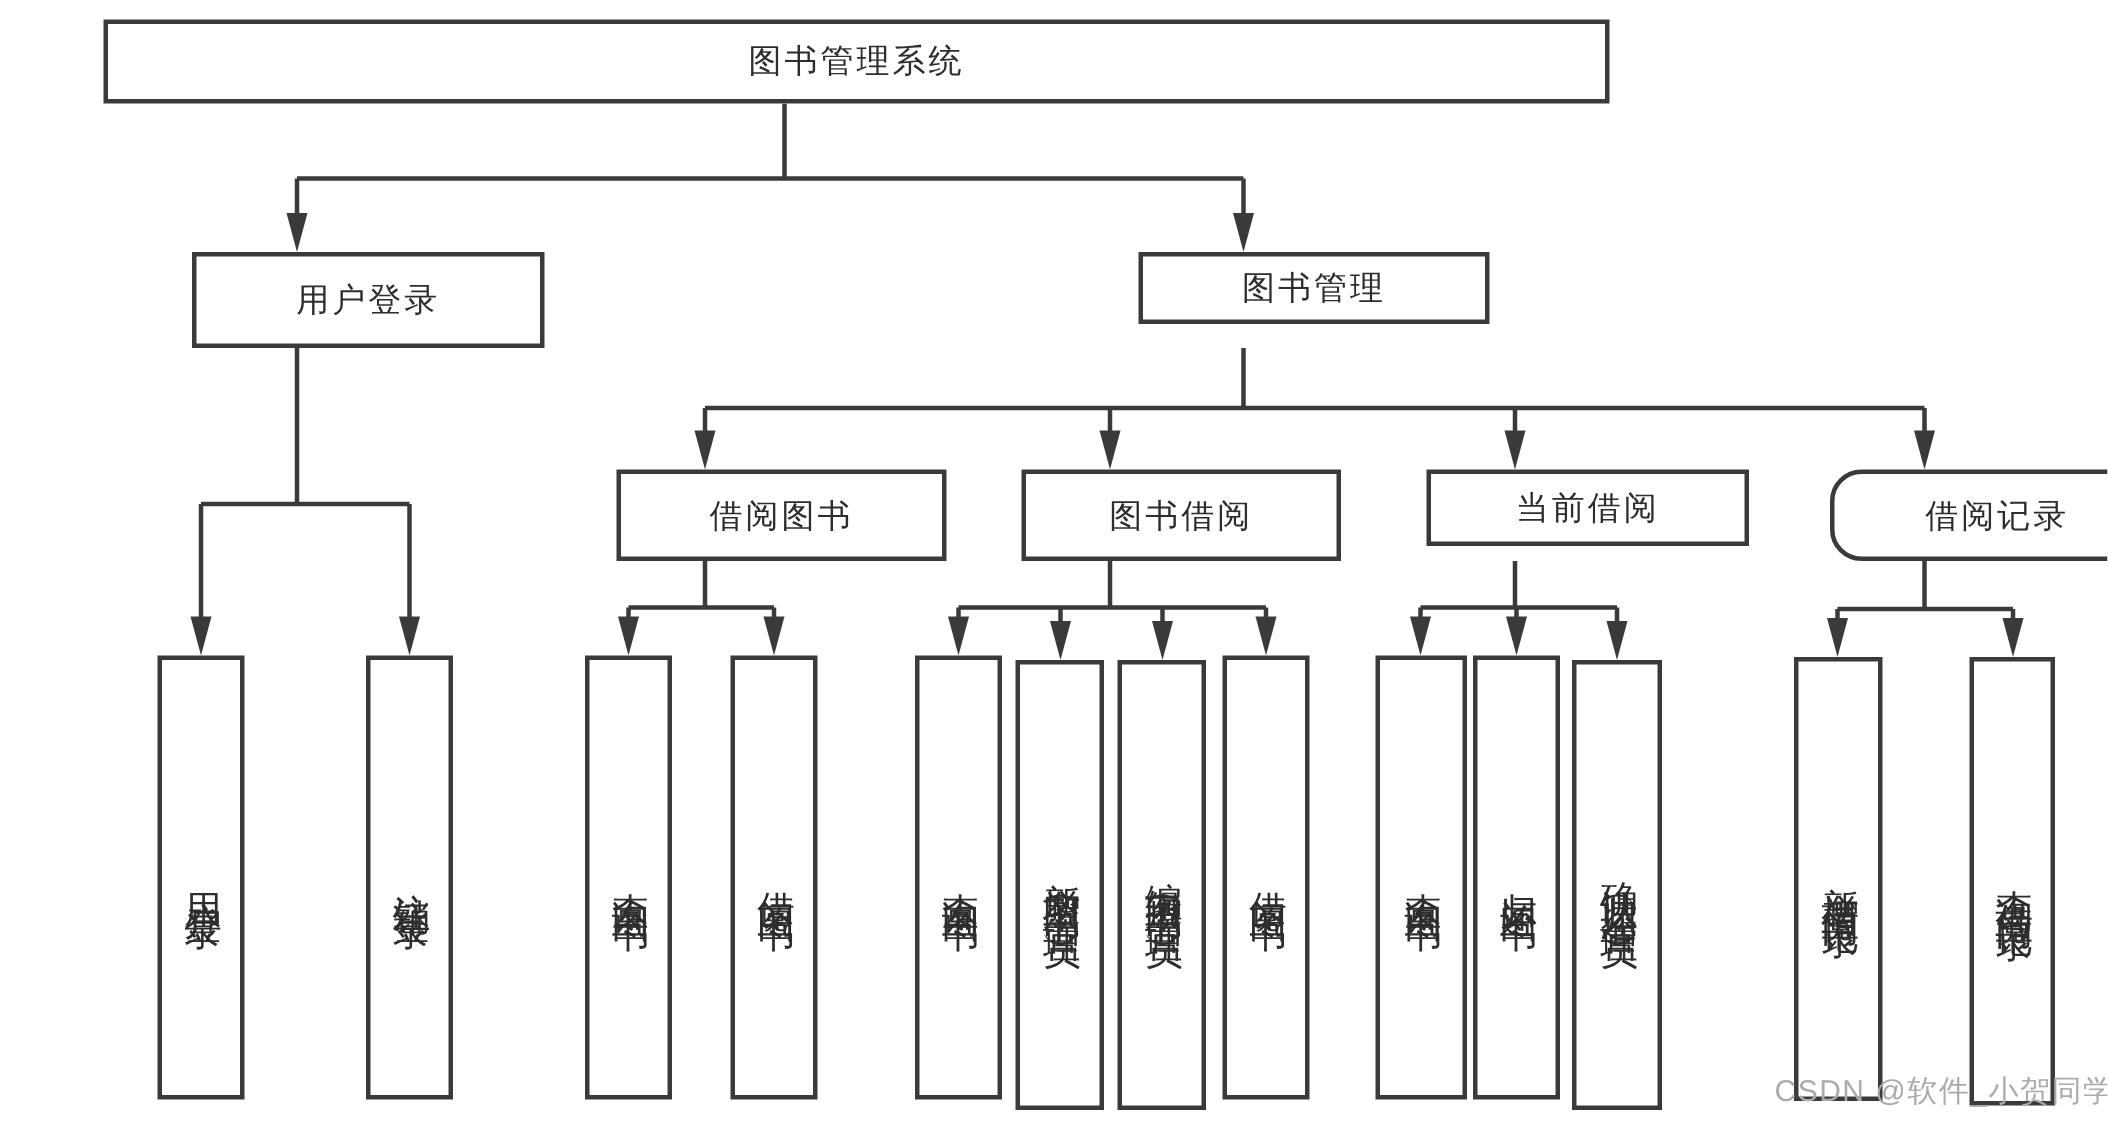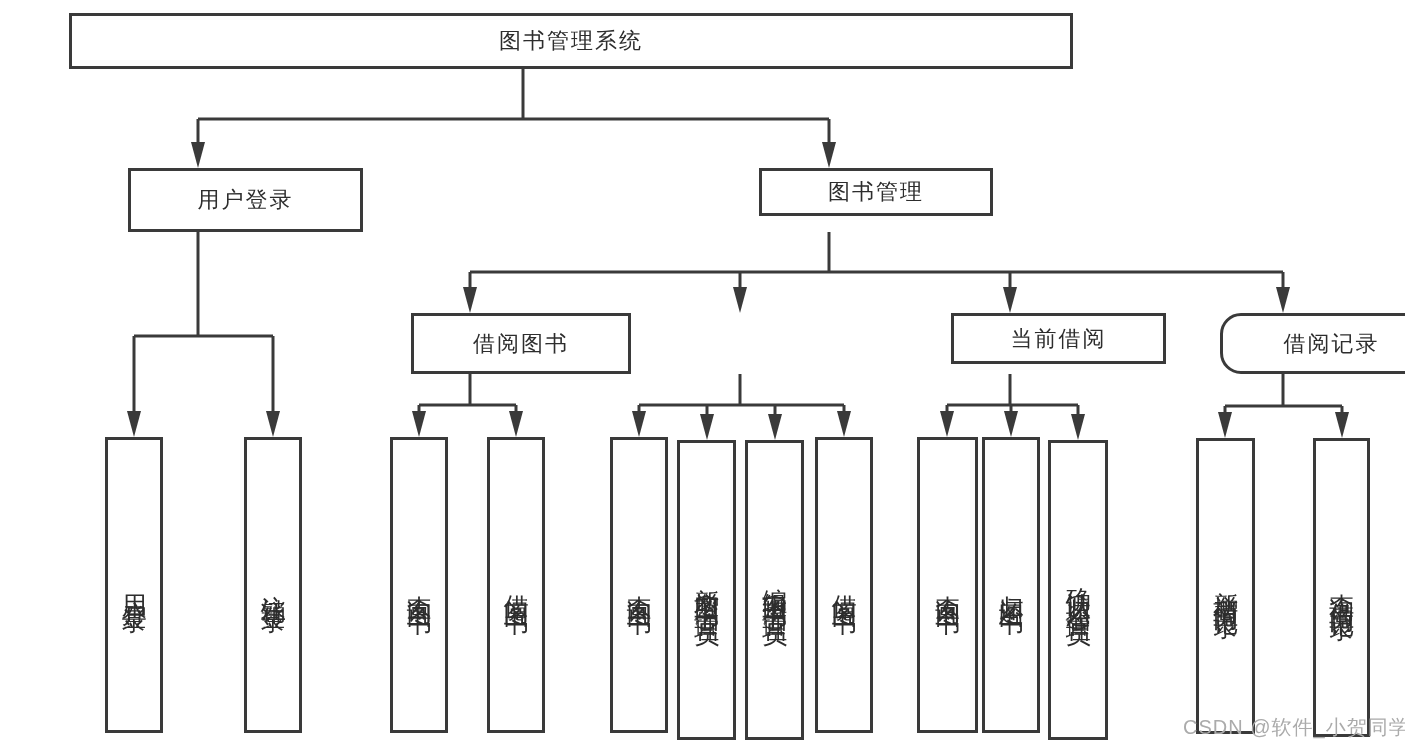--- a/index.html
+++ b/index.html
@@ -100,20 +100,21 @@
       <line x1="1342" y1="406" x2="1342" y2="418" class="cline"></line>
       <polygon points="1335,412 1349,412 1342,438" class="carrow"></polygon>
     </svg>
 
   <div class="hbox" style="left:21px;top:13px;width:1004px;height:56px;">图书管理系统</div>
 
   <div class="hbox" style="left:80px;top:168px;width:235px;height:64px;">用户登录</div>
   <div class="hbox" style="left:711px;top:168px;width:234px;height:48px;">图书管理</div>
 
   <div class="hbox" style="left:363px;top:313px;width:220px;height:61px;">借阅图书</div>
+  <div class="hbox" style="left:633px;top:313px;width:213px;height:61px;">图书借阅</div>
   <div class="hbox" style="left:903px;top:313px;width:215px;height:51px;">当前借阅</div>
   <div class="hbox" style="left:1172px;top:313px;width:223px;height:61px;border-radius:21px;">借阅记录</div>
 
   <div class="vbox" style="left:105px;top:437px;width:58px;height:296px;">用户登录</div>
   <div class="vbox" style="left:244px;top:437px;width:58px;height:296px;">注销登录</div>
 
   <div class="vbox" style="left:390px;top:437px;width:58px;height:296px;">查询图书</div>
   <div class="vbox" style="left:487px;top:437px;width:58px;height:296px;">借阅图书</div>
 
   <div class="vbox" style="left:610px;top:437px;width:58px;height:296px;">查询图书</div>

